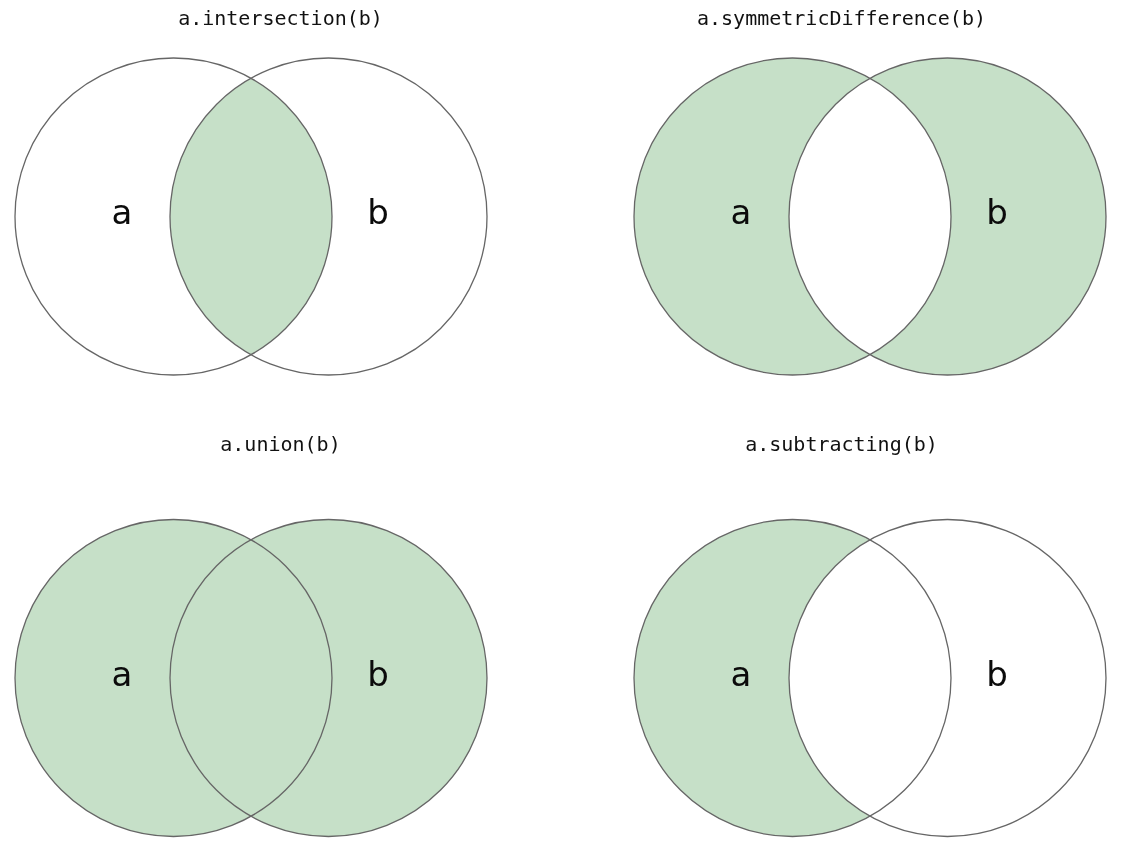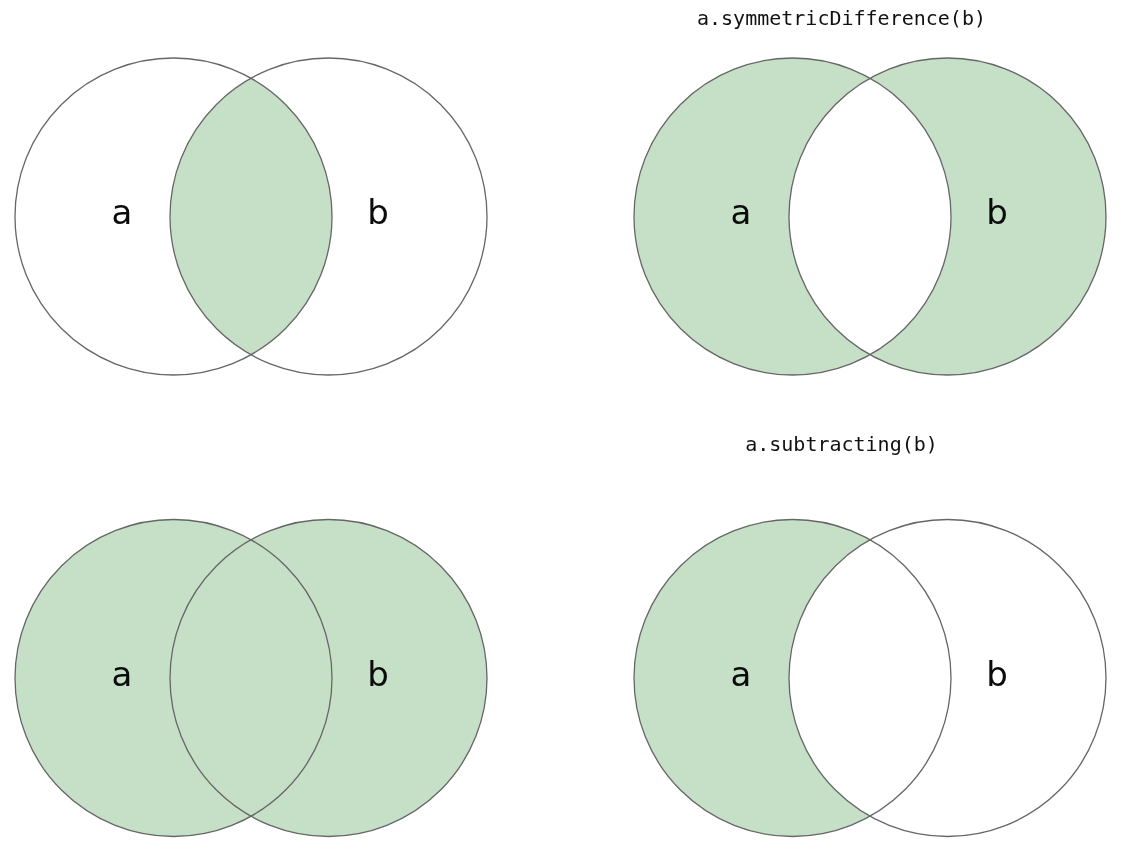--- a/index.html
+++ b/index.html
@@ -59,20 +59,21 @@
     dominant-baseline: middle;
     text-anchor: middle;
   }
 </style>
 </head>
 <body>
 
 <div id="figure">
 
   <div class="panel panel-0">
+    <div class="panel-title">a.intersection(b)</div>
     <svg class="venn-svg" viewBox="0 0 561 425">
       <defs>
         <clipPath id="clipA0">
             <circle cx="173.5" cy="216.5" r="158.5"></circle>
           </clipPath>
         <clipPath id="clipB0">
             <circle cx="328.5" cy="216.5" r="158.5"></circle>
           </clipPath>
         <mask id="maskAonly0">
           <rect x="0" y="0" width="561" height="425" fill="black"></rect>
@@ -117,20 +118,21 @@
 
       <rect x="0" y="0" width="561" height="425" fill="#c6e0c8" mask="url(#maskBonly1)"></rect>
       <circle cx="231.5" cy="216.5" r="158.5" fill="none" stroke="#666666" stroke-width="1.3"></circle>
       <circle cx="386.5" cy="216.5" r="158.5" fill="none" stroke="#666666" stroke-width="1.3"></circle>
       <text class="set-label" x="180" y="214">a</text>
       <text class="set-label" x="436" y="214">b</text>
     </svg>
   </div>
 
   <div class="panel panel-2">
+    <div class="panel-title">a.union(b)</div>
     <svg class="venn-svg" viewBox="0 0 561 425">
 
       <circle cx="173.5" cy="252" r="158.5" fill="#c6e0c8" stroke="none"></circle>
       <circle cx="328.5" cy="252" r="158.5" fill="#c6e0c8" stroke="none"></circle>
       <circle cx="173.5" cy="252" r="158.5" fill="none" stroke="#666666" stroke-width="1.3"></circle>
       <circle cx="328.5" cy="252" r="158.5" fill="none" stroke="#666666" stroke-width="1.3"></circle>
       <text class="set-label" x="122" y="250">a</text>
       <text class="set-label" x="378" y="250">b</text>
     </svg>
   </div>

